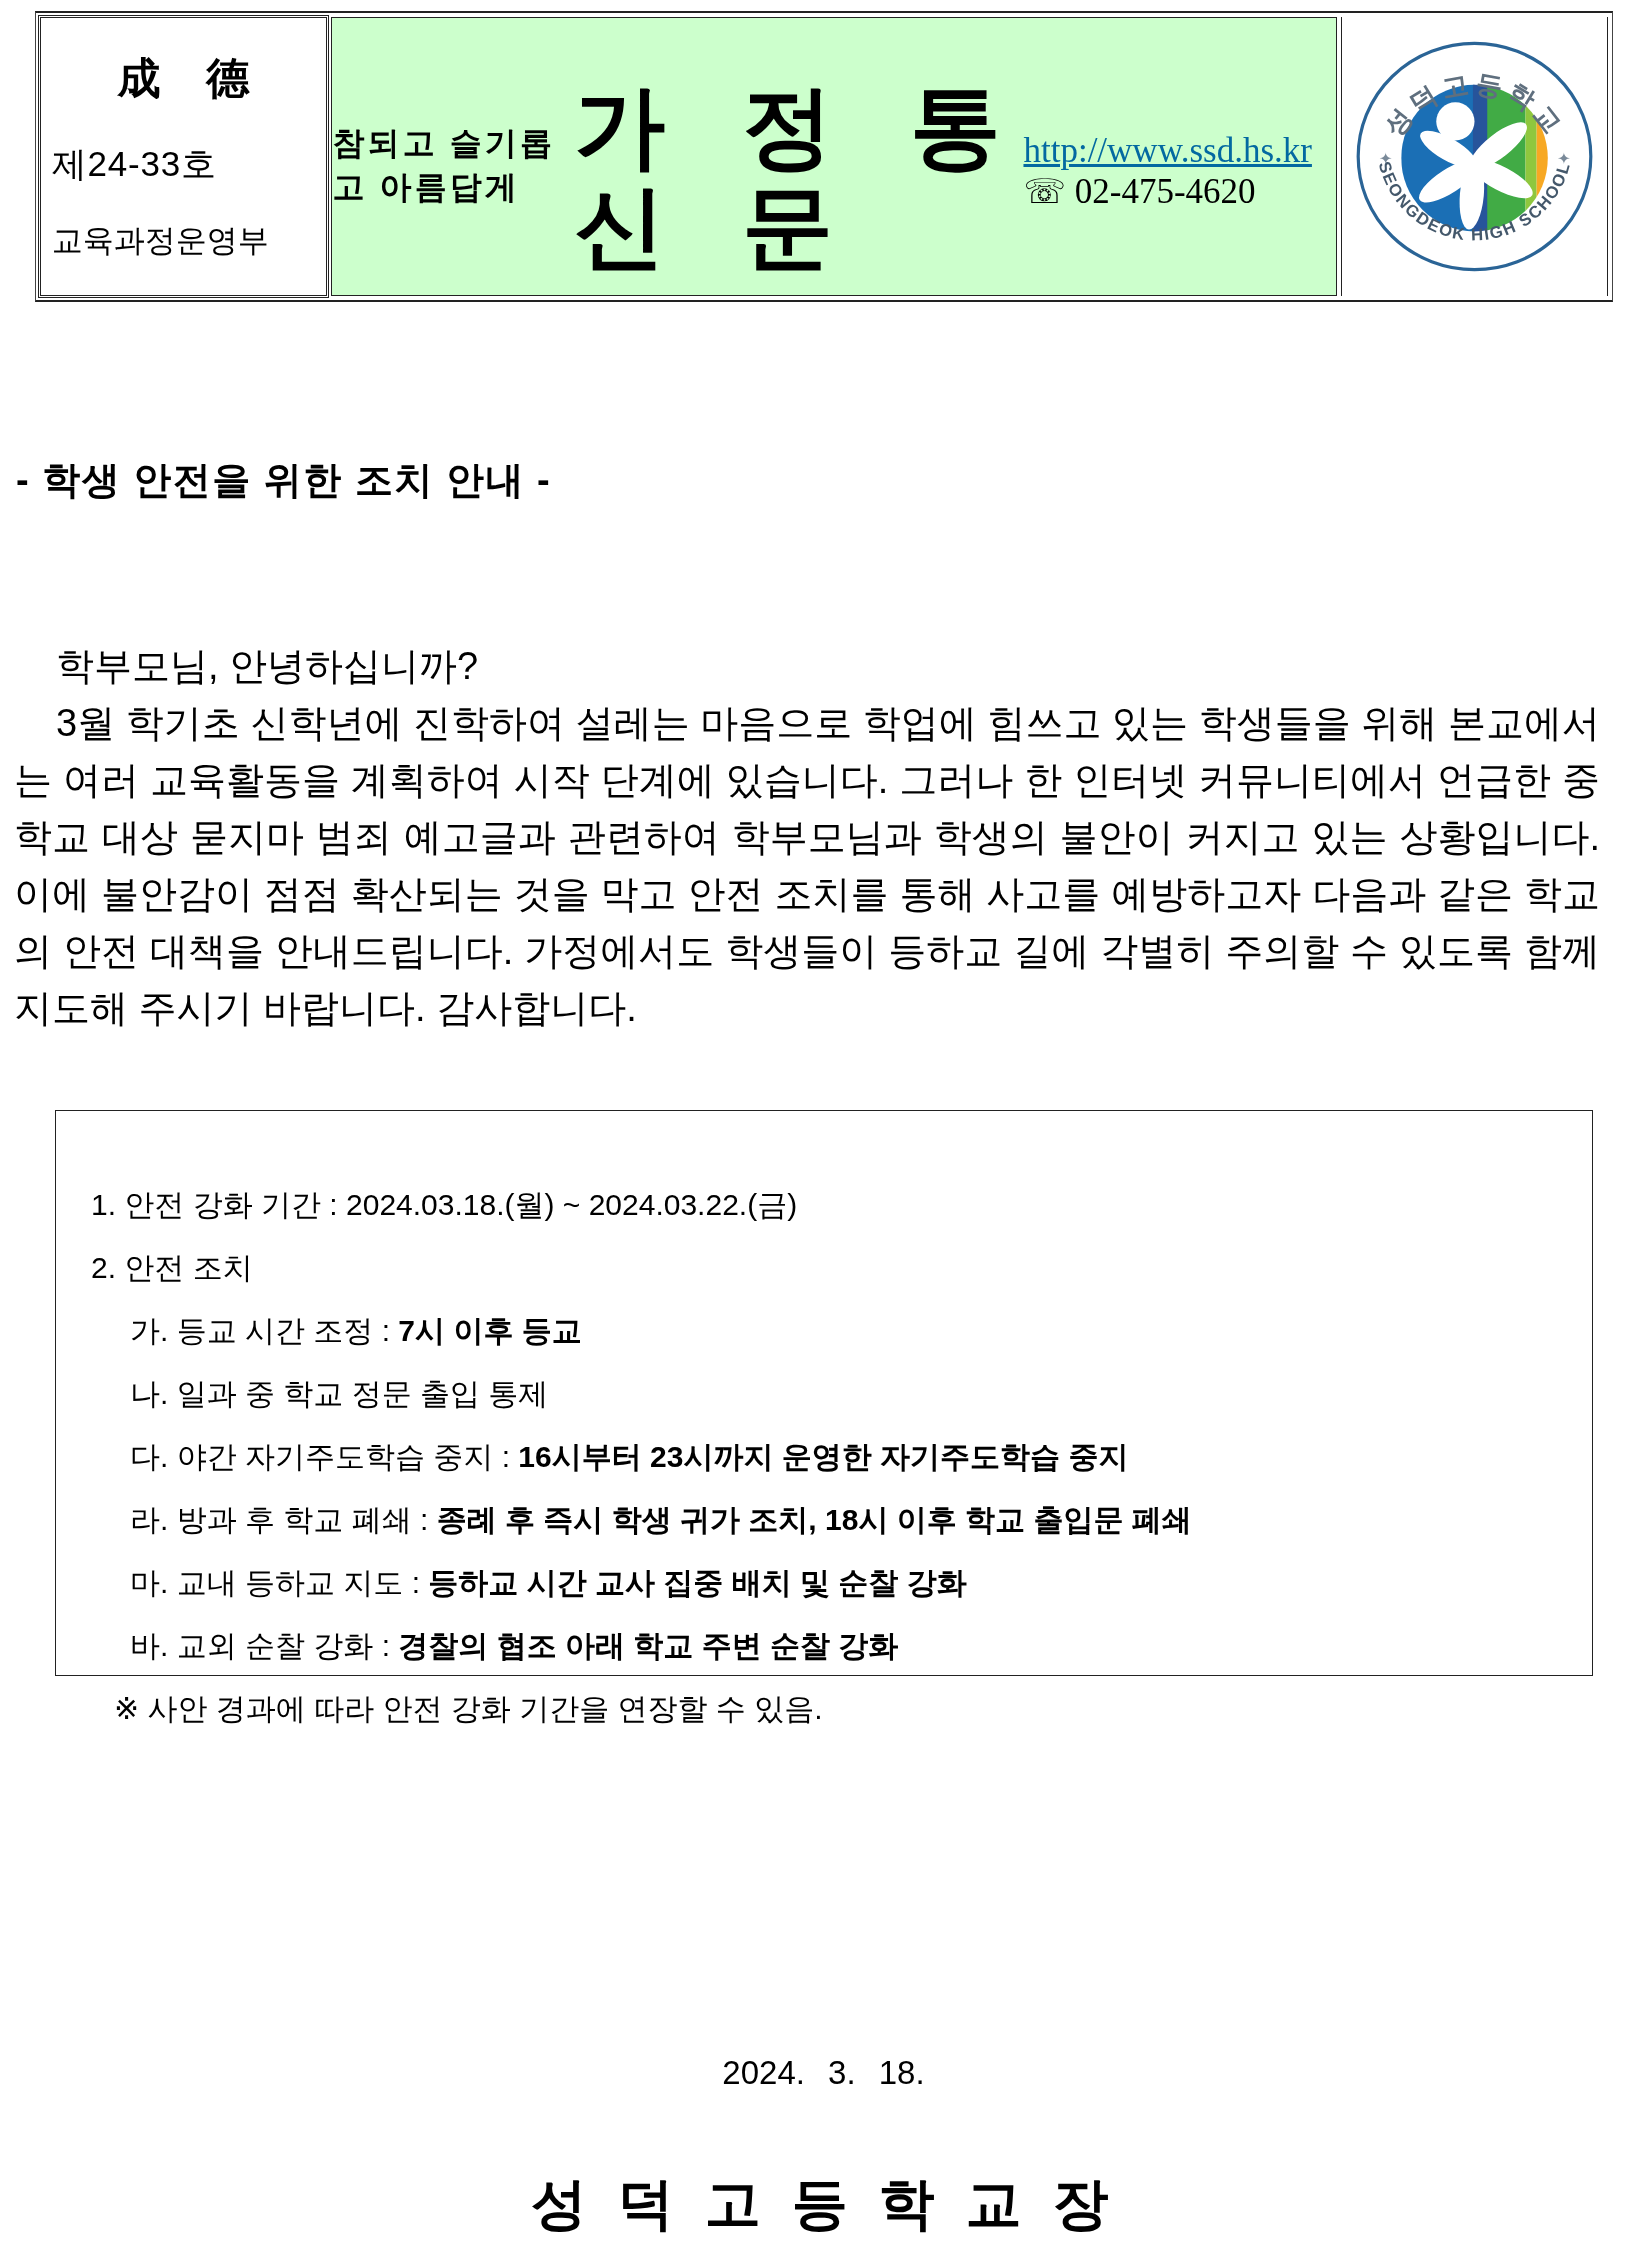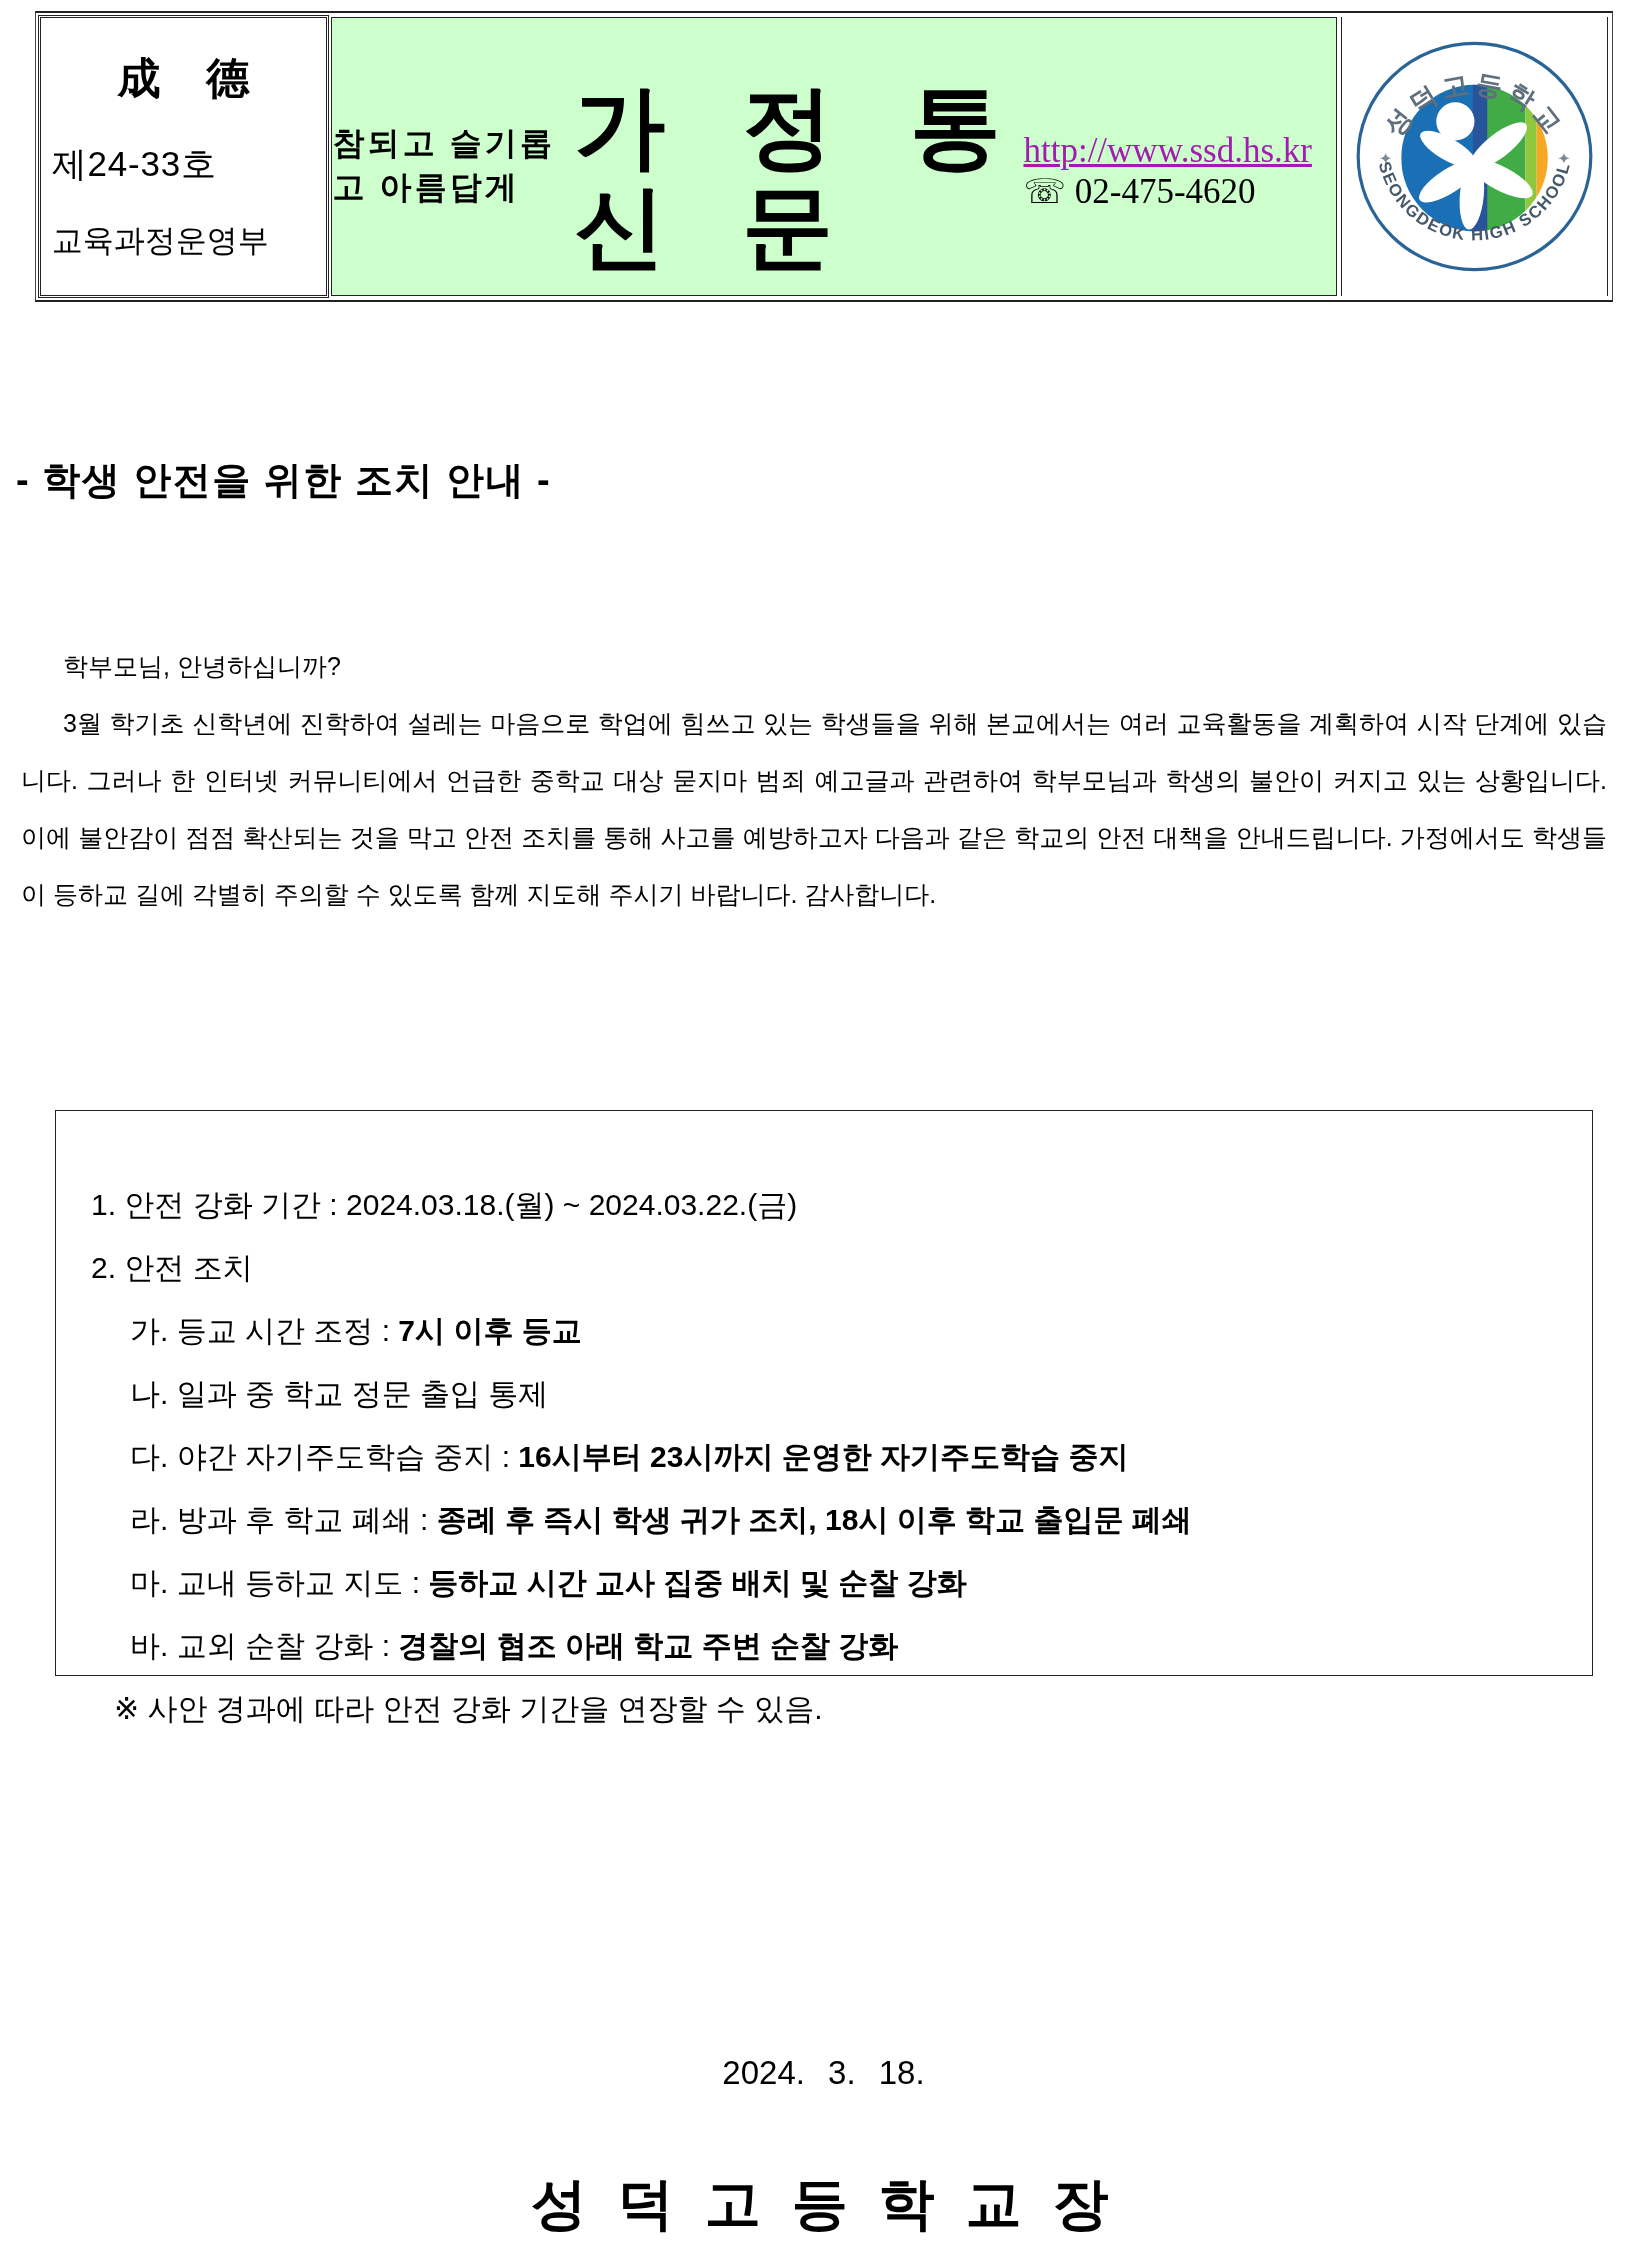--- a/index.html
+++ b/index.html
@@ -65,21 +65,21 @@
     font-weight: bold;
     font-size: 91px;
     word-spacing: 54px;
     line-height: 1.1;
   }
   .url-line {
     margin-top: 10.8px;
     font-family: "Liberation Serif", "DejaVu Serif", serif;
     font-size: 35px;
   }
-  .url-line a { color: #a21caf; text-decoration: underline; }
+  .url-line a { color: #0369a1; text-decoration: underline; }
   .phone-glyph { font-size: 34px; }
 
   .h-right {
     width: 267px;
     border-left: 1.5px solid #222;
     border-right: 1.5px solid #222;
     display: flex;
     align-items: center;
     justify-content: center;
     background: #fff;
@@ -89,23 +89,23 @@
   .doc-title {
     position: absolute;
     top: 455px; left: 16px;
     width: 100%;
     font-size: 38px;
     font-weight: bold;
     letter-spacing: 1.5px;
   }
   .content {
     position: absolute;
-    top: 638px; left: 21px;
+    top: 638px; left: 14px;
     width: 1586px;
-    font-size: 25px;
+    font-size: 38px;
     line-height: 57px;
   }
   .content p {
     text-indent: 42px;
     text-align: justify;
     word-break: break-all;
   }
 
   
   .notice-box {

